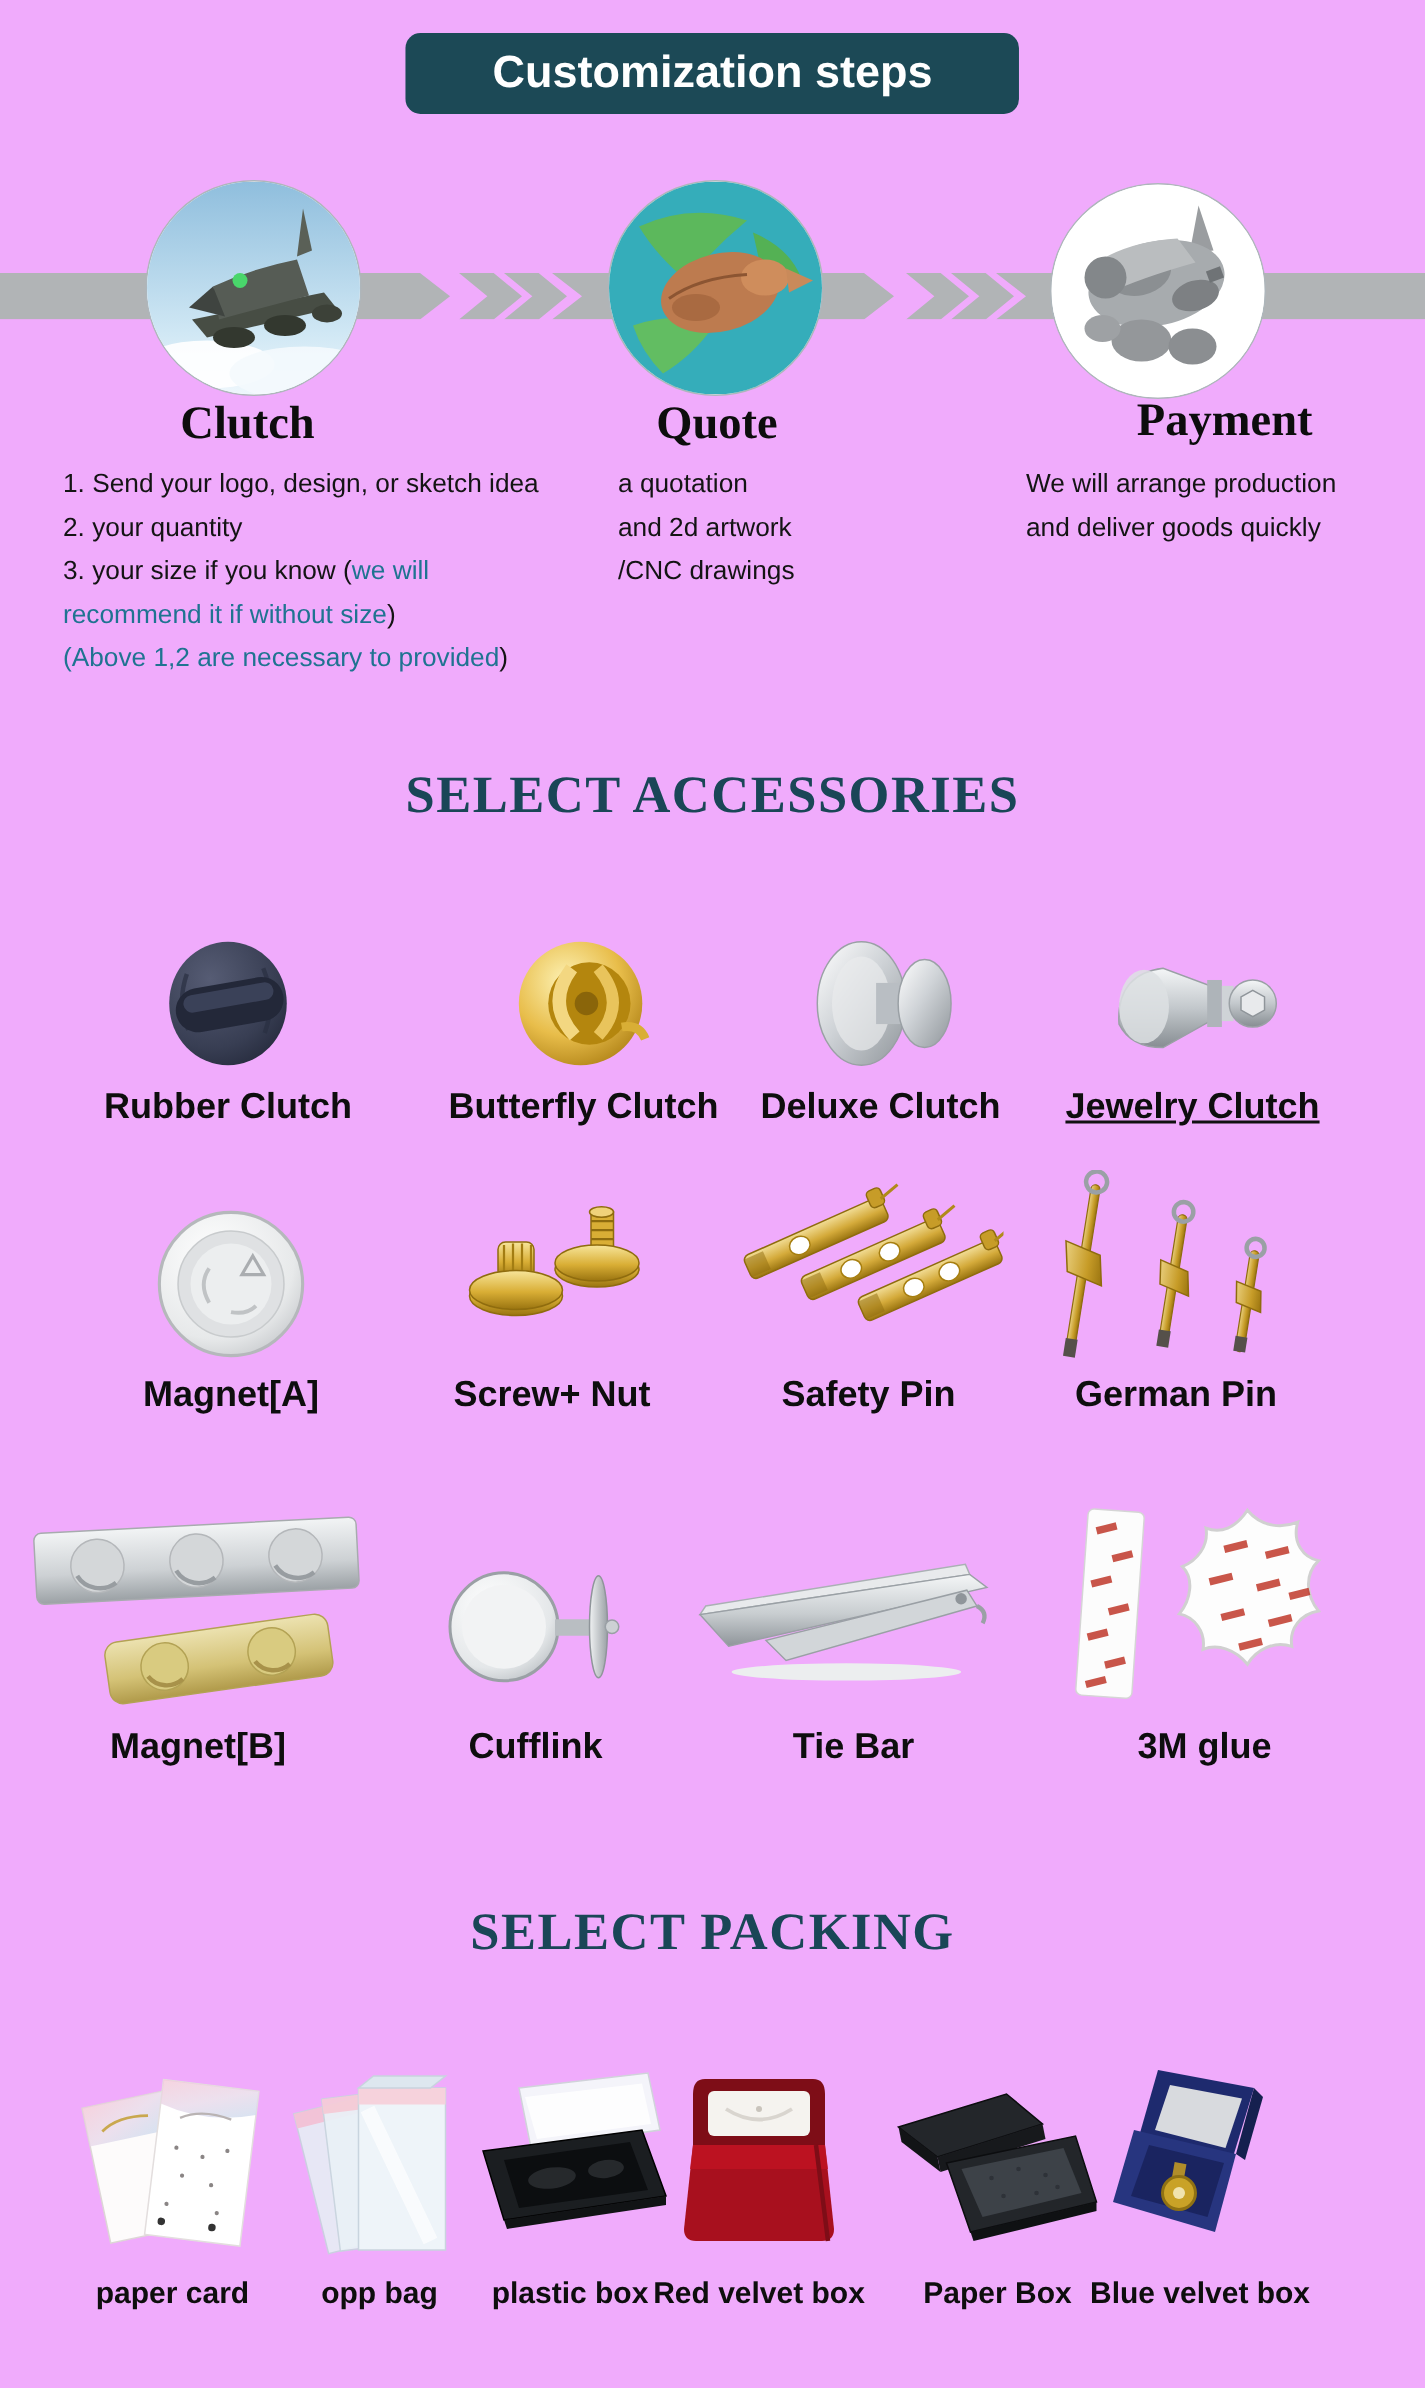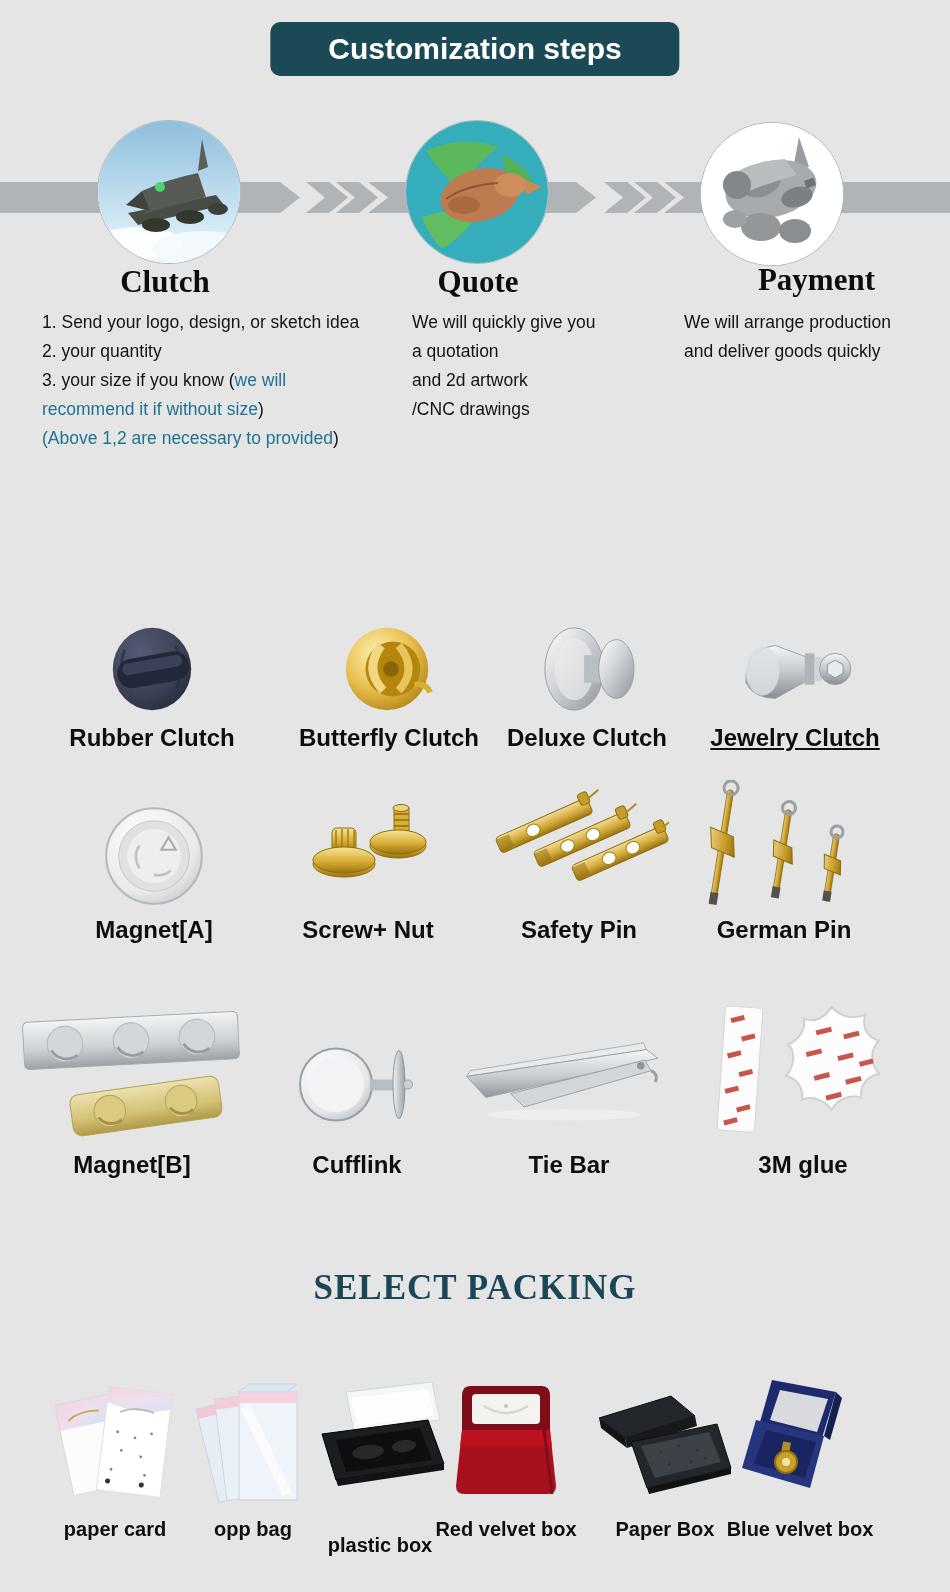--- a/index.html
+++ b/index.html
@@ -1,16 +1,16 @@
 <!DOCTYPE html>
 <html><head>
 <meta charset="utf-8">
 <style>
   html,body{margin:0;padding:0;background:#fff;}
-  #page{position:relative;width:950px;height:1592px;background:#e5e5e5;overflow:hidden;
+  #page{position:relative;width:950px;height:1592px;background:#f0abfc;overflow:hidden;
         font-family:"Liberation Sans", sans-serif;color:#111;}
   
   .banner{position:absolute;top:22px;left:50%;transform:translateX(-50%);
           background:#1c4956;color:#fff;font-size:30px;font-weight:700;
           padding:10px 58px;border-radius:10px;white-space:nowrap;}
   
   .band{position:absolute;top:182px;height:31px;background:#b1b4b6;z-index:1;}
   .band-a{left:0;width:300px;clip-path:polygon(0 0,calc(100% - 20px) 0,100% 50%,calc(100% - 20px) 100%,0 100%);}
   .band-b{left:368px;width:228px;clip-path:polygon(0 0,calc(100% - 20px) 0,100% 50%,calc(100% - 20px) 100%,0 100%,20px 50%);}
   .band-c{left:664px;width:286px;clip-path:polygon(0 0,100% 0,100% 100%,0 100%,20px 50%);}
@@ -107,31 +107,31 @@
 
   <div class="step-text" style="left:42px;top:308px;width:320px;">
     <div><span>1. Send your logo, design, or sketch idea</span></div>
     <div><span>2. your quantity</span></div>
     <div><span>3. your size if you know (</span><span class="teal">we will</span></div>
     <div><span class="teal">recommend it if without size</span><span>)</span></div>
     <div><span class="teal">(Above 1,2 are necessary to provided</span><span>)</span></div>
   </div>
 
   <div class="step-text" style="left:412px;top:308px;width:240px;">
-    <div>We will quickly give you</div>
     <div>a quotation</div>
     <div>and 2d artwork</div>
     <div>/CNC drawings</div>
   </div>
 
   <div class="step-text" style="left:684px;top:308px;width:240px;">
     <div>We will arrange production</div>
     <div>and deliver goods quickly</div>
   </div>
 
+  <div class="section-heading" style="top:510px;">SELECT ACCESSORIES</div>
 
   <div class="cell" style="left:62px;top:618px;width:180px;">
     <div class="icon-box" style="height:100px;">
       <svg width="96" height="98" viewBox="0 0 96 100">
         <defs>
             <radialGradient id="g-rc" cx="35%" cy="30%" r="80%">
               <stop offset="0%" stop-color="#565c74"></stop>
               <stop offset="70%" stop-color="#383e53"></stop>
               <stop offset="100%" stop-color="#262b3d"></stop>
             </radialGradient>
@@ -488,21 +488,21 @@
         </g>
         <rect x="48" y="16" width="58" height="108" fill="#eef4f9" stroke="#c8d4de"></rect>
         <rect x="48" y="16" width="58" height="11" fill="#f6d2dc"></rect>
         <path d="M54 30 L96 118" stroke="#ffffff" stroke-width="10" opacity="0.7"></path>
         <path d="M48 16 l10 -8 h48 l-10 8 Z" fill="#dde7ef" stroke="#c8d4de"></path>
       </svg>
     </div>
     <div class="pack-label">opp bag</div>
   </div>
 
-  <div class="cell" style="left:310px;top:1372px;width:140px;gap:16px;">
+  <div class="cell" style="left:310px;top:1372px;width:140px;">
     <div class="icon-box" style="height:140px;">
       <svg width="136" height="136" viewBox="0 0 136 136">
         <polygon points="34,16 120,6 128,44 42,56" fill="#f5f8fa" stroke="#cfd5d9" opacity="0.95"></polygon>
         <polygon points="38,22 116,13 122,40 46,50" fill="#ffffff" opacity="0.8"></polygon>
         <polygon points="10,58 116,44 132,88 24,104" fill="#1b1e21" stroke="#000"></polygon>
         <polygon points="24,64 108,52 120,84 34,96" fill="#0c0e10"></polygon>
         <ellipse cx="56" cy="76" rx="16" ry="7" fill="#26292c" transform="rotate(-7 56 76)"></ellipse>
         <ellipse cx="92" cy="70" rx="12" ry="6" fill="#26292c" transform="rotate(-7 92 70)"></ellipse>
         <polygon points="24,104 132,88 132,94 26,110" fill="#111315"></polygon>
       </svg>

